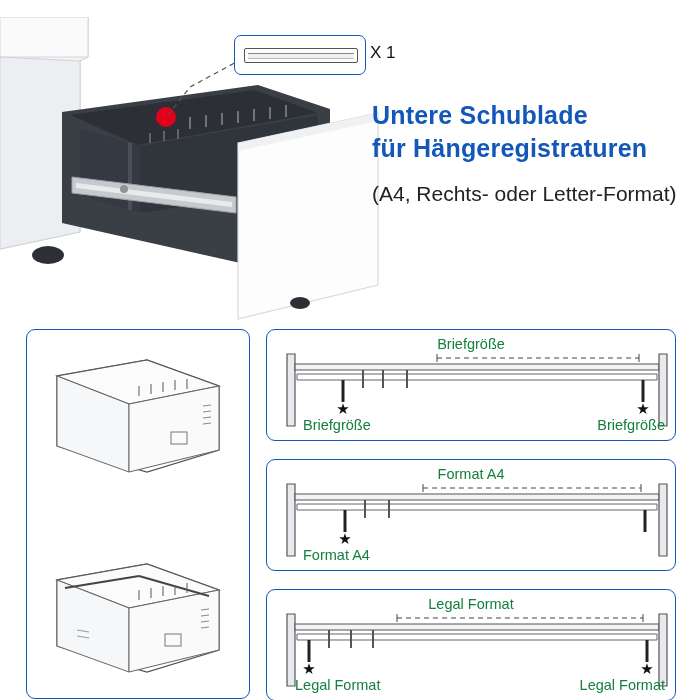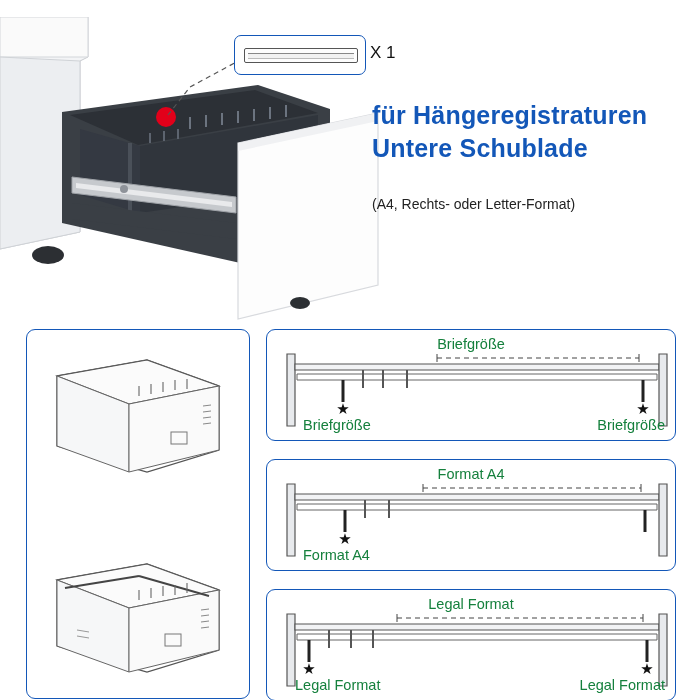--- a/index.html
+++ b/index.html
@@ -29,23 +29,23 @@
   }
   .headline .line {
     color: #1357b8;
     font-size: 25px;
     font-weight: bold;
     line-height: 33px;
     letter-spacing: 0.2px;
     white-space: nowrap;
   }
   .headline .sub {
-    margin-top: 28px;
+    margin-top: 18px;
     color: #222222;
-    font-size: 14px;
+    font-size: 21px;
     line-height: 22px;
     white-space: nowrap;
   }
 
   
   .callout {
     position: absolute;
     left: 234px;
     top: 18px;
     width: 130px;
@@ -211,22 +211,22 @@
   <svg class="leader" viewBox="0 0 95 80" xmlns="http://www.w3.org/2000/svg">
     <path d="M92 12 L40 40 L18 68" stroke="#555" stroke-width="1.2" fill="none" stroke-dasharray="5 4"></path>
   </svg>
 
   <div class="callout">
     <div class="rail"></div>
   </div>
   <div class="callout-x">X 1</div>
 
   <div class="headline">
+    <div class="line">Untere Schublade</div>
     <div class="line">für Hängeregistraturen</div>
-    <div class="line">Untere Schublade</div>
     <div class="sub">(A4, Rechts- oder Letter-Format)</div>
   </div>
 
   <div class="panel" id="panel-drawers">
 
     <svg style="position:absolute;left:16px;top:16px;width:190px;height:140px" viewBox="0 0 190 140" xmlns="http://www.w3.org/2000/svg">
       <path d="M14 30 L104 14 L176 40 L176 104 L104 126 L14 100 Z" fill="#ffffff" stroke="#555" stroke-width="1.3"></path>
       <path d="M14 30 L104 14 L176 40 L86 58 Z" fill="#fbfbfb" stroke="#555" stroke-width="1.1"></path>
       <path d="M86 58 L86 126" stroke="#777" stroke-width="1"></path>
       <path d="M14 30 L14 100 L86 126 L86 58 Z" fill="#f6f7f8" stroke="#666" stroke-width="1"></path>

